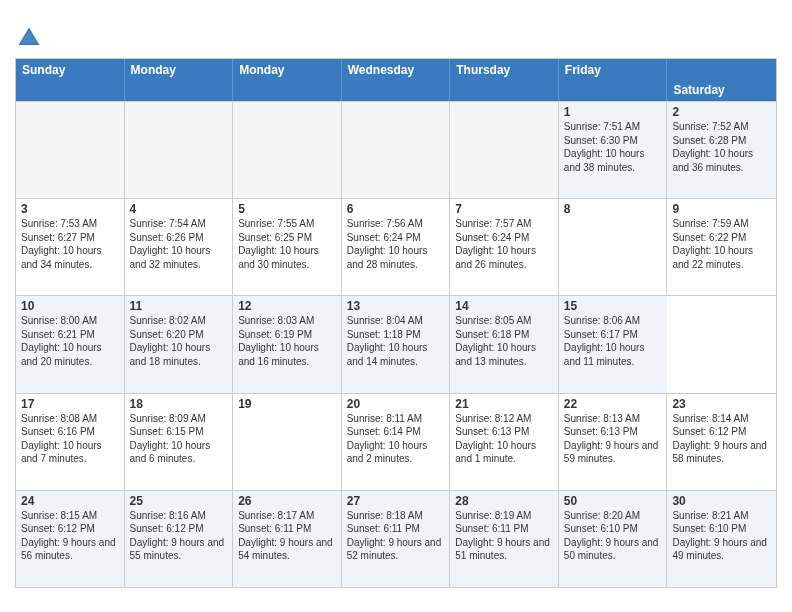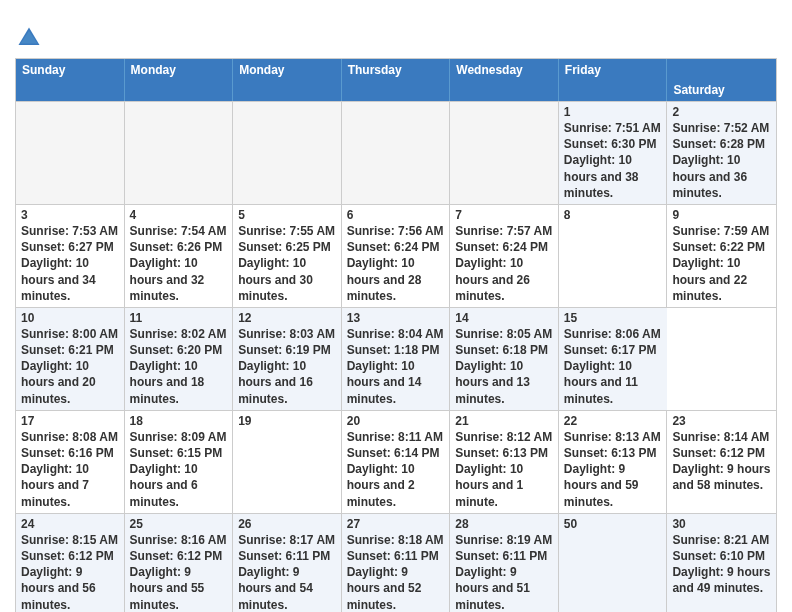--- a/index.html
+++ b/index.html
@@ -109,24 +109,23 @@
     }
     .cal-cell.alt-row {
       background: #f0f4fa;
     }
     .day-num {
       font-size: 12px;
       font-weight: bold;
       margin-bottom: 1px;
     }
     .day-info {
-      font-size: 12px;
+      font-size: 10px;
       line-height: 1.35;
       color: #333;
-      font-weight: bold;
     }
   </style>
 </head>
 <body>
 
 <div class="page">
   <div class="header">
     <div class="logo">
       <svg class="logo-icon" viewBox="0 0 40 40">
         <polygon points="20,5 35,30 5,30" fill="#3a7abf"></polygon>
@@ -141,22 +140,22 @@
       <div class="month-title"></div>
       <div class="location"></div>
     </div>
   </div>
 
   <div class="calendar">
     <div class="cal-header">
     <div class="cal-header-cell">Sunday</div>
         <div class="cal-header-cell">Monday</div>
         <div class="cal-header-cell">Monday</div>
+        <div class="cal-header-cell">Wednesday</div>
         <div class="cal-header-cell">Thursday</div>
-        <div class="cal-header-cell">Wednesday</div>
         <div class="cal-header-cell">Friday</div>
         <div class="cal-header-cell">Saturday</div>
       </div>
     <div class="cal-body">
     <div class="cal-row">
           <div class="cal-cell empty"></div>
           <div class="cal-cell empty"></div>
           <div class="cal-cell empty"></div>
           <div class="cal-cell empty"></div>
           <div class="cal-cell empty"></div>
@@ -319,20 +318,23 @@
 Daylight: 9 hours and 52 minutes.</div>
           </div>
           <div class="cal-cell alt-row">
             <div class="day-num">28</div>
             <div class="day-info">Sunrise: 8:19 AM
 Sunset: 6:11 PM
 Daylight: 9 hours and 51 minutes.</div>
           </div>
           <div class="cal-cell alt-row">
             <div class="day-num">50</div>
+            <div class="day-info">Sunrise: 8:20 AM
+Sunset: 6:10 PM
+Daylight: 9 hours and 50 minutes.</div>
           </div>
           <div class="cal-cell alt-row">
             <div class="day-num">30</div>
             <div class="day-info">Sunrise: 8:21 AM
 Sunset: 6:10 PM
 Daylight: 9 hours and 49 minutes.</div>
           </div>
         </div>
       </div>
   </div>

